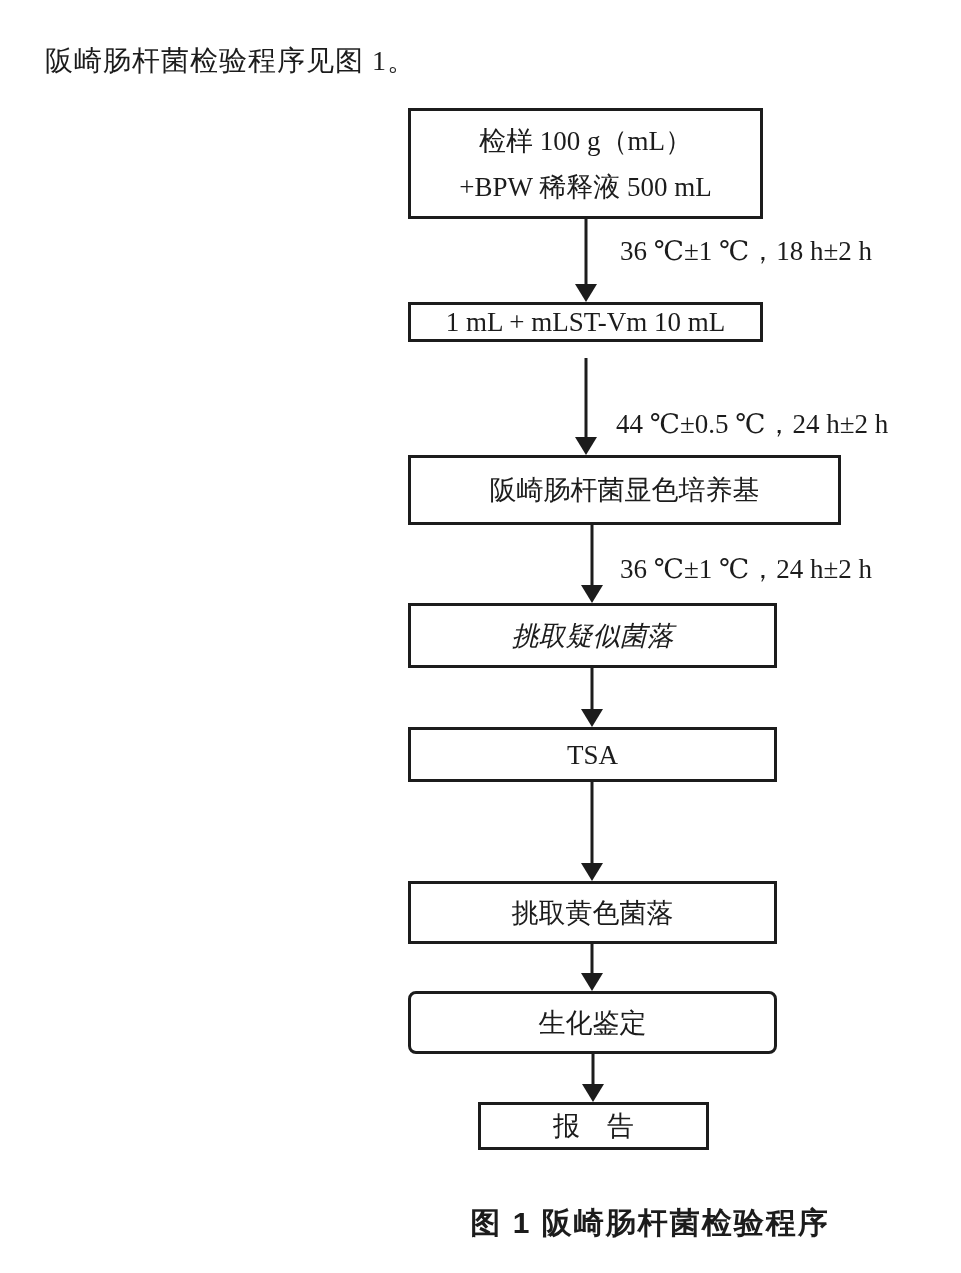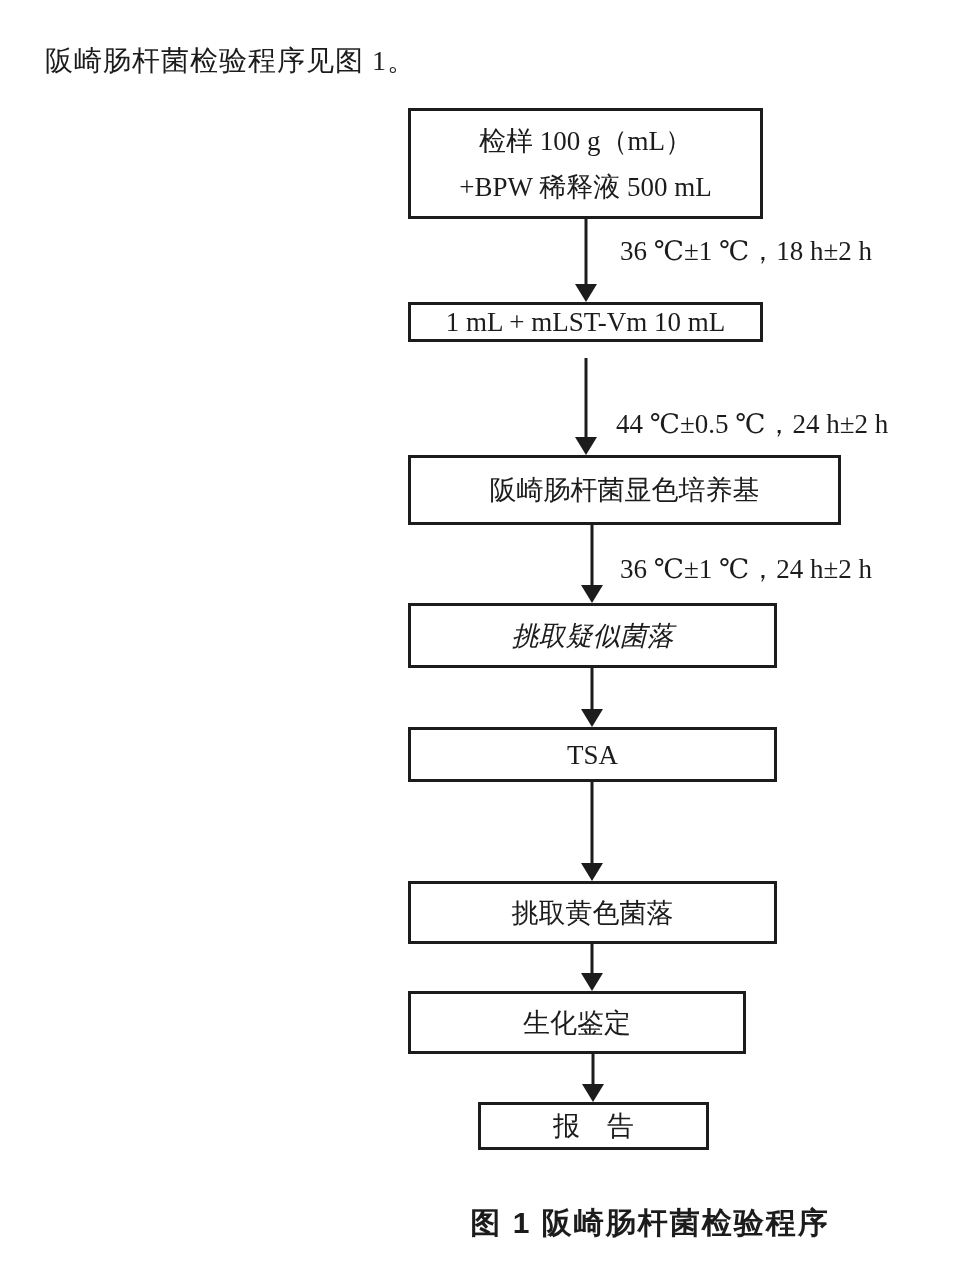--- a/index.html
+++ b/index.html
@@ -72,21 +72,21 @@
     letter-spacing: 2px;
     white-space: nowrap;
   }
   
   .n0 { left: 408px; top: 108px;  width: 355px; height: 111px; }
   .n1 { left: 408px; top: 302px;  width: 355px; height: 40px;  }
   .n2 { left: 408px; top: 455px;  width: 433px; height: 70px;  }
   .n3 { left: 408px; top: 603px;  width: 369px; height: 65px; font-style: italic;  }
   .n4 { left: 408px; top: 727px;  width: 369px; height: 55px;  }
   .n5 { left: 408px; top: 881px;  width: 369px; height: 63px;  }
-  .n6 { left: 408px; top: 991px;  width: 338px; height: 63px;  }
+  .n6 { left: 408px; top: 991px;  width: 369px; height: 63px; border-radius: 8px;  }
   .n7 { left: 478px; top: 1102px; width: 231px; height: 48px;  }
   
   .a0 { left: 574px; top: 219px;  height: 83px; }
   .a1 { left: 574px; top: 358px;  height: 97px; }
   .a2 { left: 580px; top: 525px;  height: 78px; }
   .a3 { left: 580px; top: 668px;  height: 59px; }
   .a4 { left: 580px; top: 782px;  height: 99px; }
   .a5 { left: 580px; top: 944px;  height: 47px; }
   .a6 { left: 581px; top: 1053px; height: 49px; }
   

